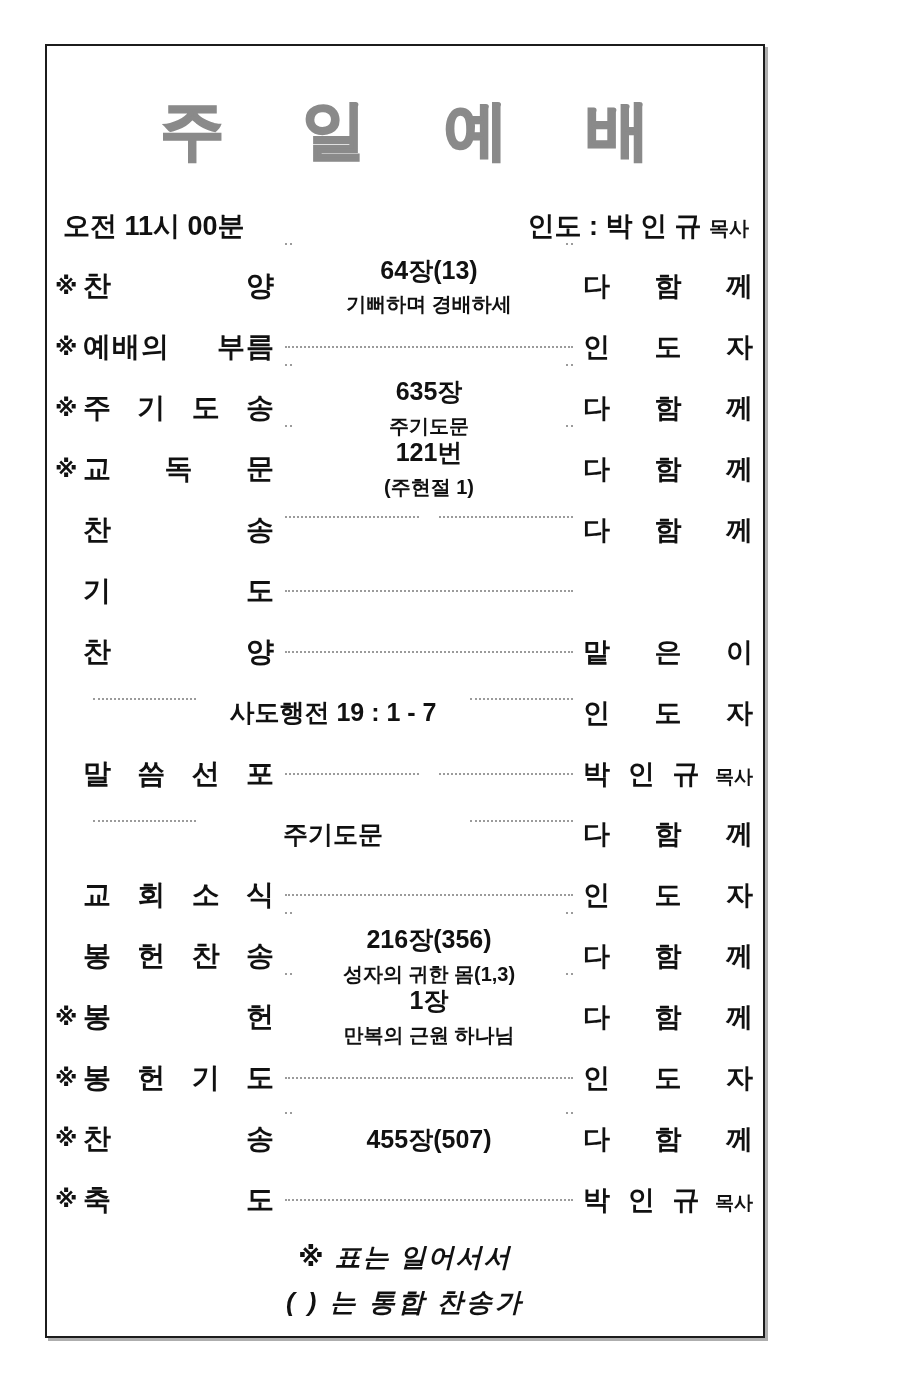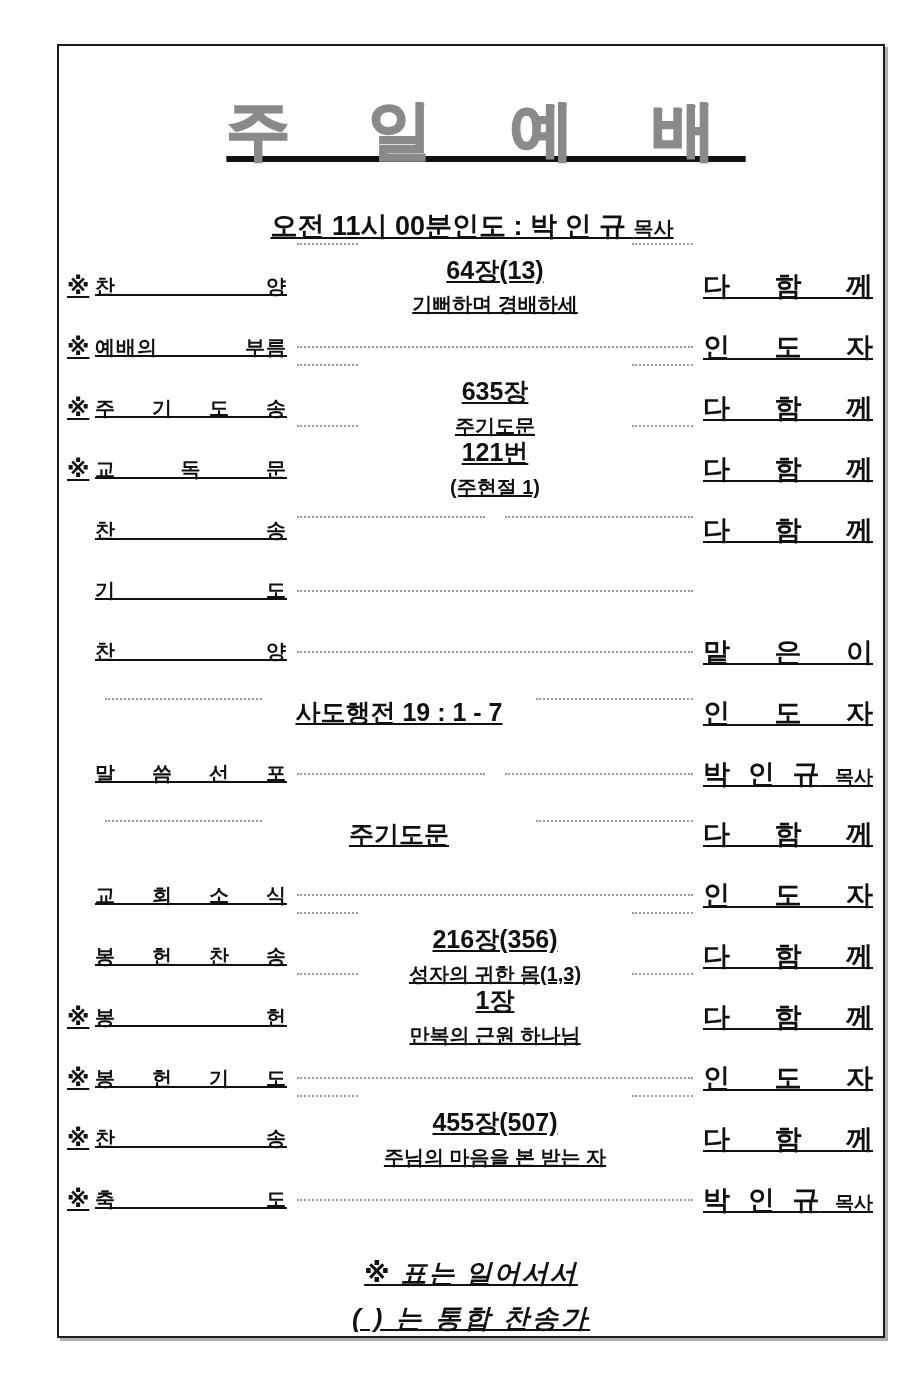--- a/index.html
+++ b/index.html
@@ -2,48 +2,47 @@
 <html><head>
 <meta charset="utf-8">
 <style>
   html,body{margin:0;padding:0;}
   body{
     width:910px;height:1394px;position:relative;background:#ffffff;
     font-family:"Liberation Sans","DejaVu Sans",sans-serif;
     color:#111111;overflow:hidden;
   }
   .page{
-    position:absolute;left:57px;top:44px;width:828px;height:1294px;
+    position:absolute;left:45px;top:44px;width:720px;height:1294px;
     border:2px solid #1c1c1c;background:#ffffff;box-sizing:border-box;
     box-shadow:3px 3px 0 rgba(130,130,130,.65);
-    text-decoration:underline;
   }
   .title{
     margin-top:52px;text-align:center;
     font-size:64px;font-weight:bold;color:#8a8a8a;
     letter-spacing:30px;text-indent:30px;line-height:1.0;
     -webkit-text-stroke:2px #8a8a8a;
   }
   .header-line{
-    display:flex;justify-content:center;align-items:flex-end;
+    display:flex;justify-content:space-between;align-items:flex-end;
     margin:46px 14px 0 16px;font-size:27px;font-weight:bold;white-space:nowrap;
   }
   .leader-name .suffix{font-size:20px;font-weight:bold;}
   .order-list{
     display:flex;flex-direction:column;margin:12px 6px 0 4px;
   }
   .row{
     display:flex;align-items:center;height:60.9px;box-sizing:border-box;
   }
   .marker{
     width:32px;flex:none;font-size:23px;font-weight:bold;text-align:left;padding-left:4px;
     box-sizing:border-box;
   }
   .label{
-    width:192px;flex:none;font-size:20px;font-weight:bold;
+    width:192px;flex:none;font-size:28px;font-weight:bold;
     text-align:justify;text-align-last:justify;white-space:normal;
     letter-spacing:1px;
   }
   .middle{
     flex:1;display:flex;align-items:flex-start;min-width:0;
   }
   .leader{
     flex:1;height:0;border-top:2px dotted #9b9b9b;margin:0 10px;
   }
   .row.has-sub .leader{transform:translateY(-13px);}
@@ -52,21 +51,21 @@
   }
   .center-main{font-size:25px;font-weight:bold;line-height:1.15;white-space:nowrap;}
   .center-sub{font-size:20px;font-weight:bold;line-height:1.25;white-space:nowrap;margin-top:8px;}
   .right{
     width:174px;flex:none;font-size:27px;font-weight:bold;
     text-align:justify;text-align-last:justify;padding-right:4px;box-sizing:border-box;
     white-space:normal;
   }
   .right .suffix{font-size:19px;font-weight:bold;}
   .footer{
-    margin-top:26px;text-align:center;font-style:italic;font-weight:bold;
+    margin-top:10px;text-align:center;font-style:italic;font-weight:bold;
   }
   .footer-line1{font-size:26px;letter-spacing:2px;}
   .footer-line2{font-size:26px;margin-top:10px;letter-spacing:3px;}
 </style>
 </head>
 <body>
 
 <div class="page">
 
   <div class="title">주 일 예 배</div>
@@ -243,21 +242,20 @@
     <span class="right"><span>인 도 자</span></span>
   </div>
 
   <div class="row has-sub">
     <span class="marker">※</span>
     <span class="label">찬 송</span>
     <span class="middle">
       <span class="leader leader-left"></span>
       <span class="center-block">
         <div class="center-main">455장(507)</div>
-        <div class="center-sub">주님의 마음을 본 받는 자</div>
       </span>
       <span class="leader leader-right"></span>
     </span>
     <span class="right"><span>다 함 께</span></span>
   </div>
 
   <div class="row">
     <span class="marker">※</span>
     <span class="label">축 도</span>
     <span class="middle">

